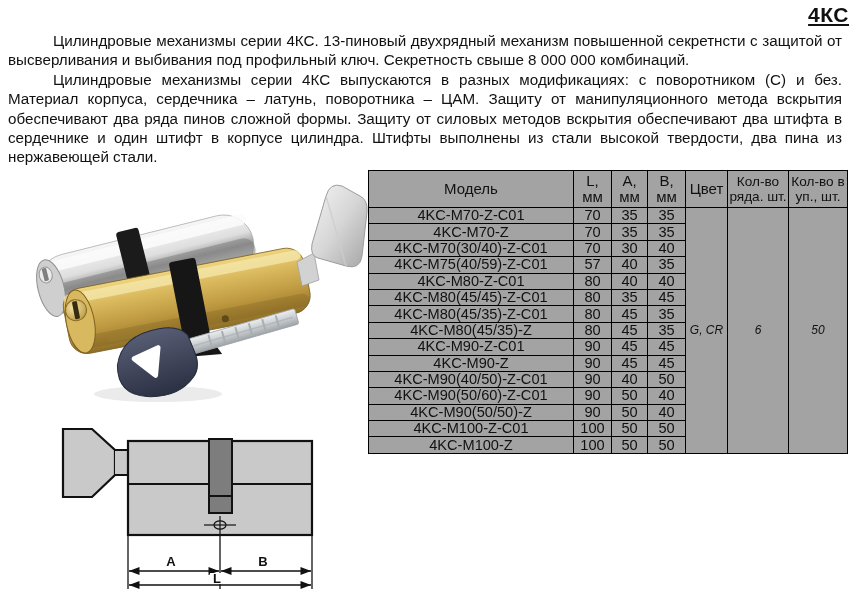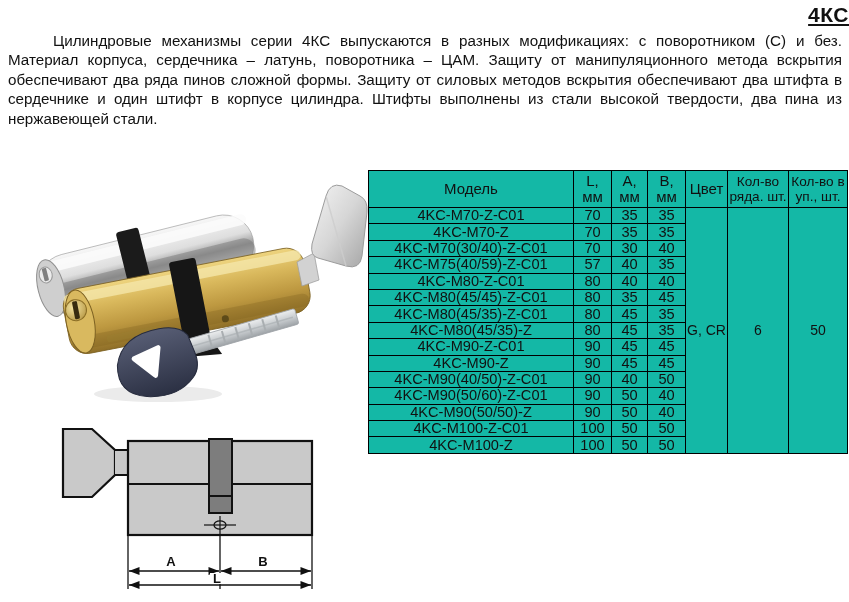--- a/index.html
+++ b/index.html
@@ -25,47 +25,48 @@
     text-align: justify;
   }
   .description p { margin: 0; text-indent: 45px; }
 
   .photo { position: absolute; left: 8px; top: 170px; }
 
   table.spec {
     position: absolute; left: 368px; top: 170px;
     border-collapse: collapse; table-layout: fixed;
     width: 479px;
-    background: #14b8a6;
+    background: #a3a3a3;
   }
   table.spec th, table.spec td {
     border: 1.5px solid #000;
     text-align: center; vertical-align: middle;
     padding: 0; white-space: nowrap;
     overflow: hidden;
   }
   table.spec thead th {
     font-weight: normal; font-size: 15px; line-height: 16px;
     height: 37px; white-space: pre-line;
   }
   table.spec thead th:nth-child(6),
   table.spec thead th:nth-child(7) { font-size: 13.6px; line-height: 15px; }
   table.spec tbody td {
     font-size: 14.6px; height: 16.4px; line-height: 15px;
   }
-  table.spec td.merged { font-size: 14px; }
+  table.spec td.merged { font-size: 12px; font-style: italic; }
 
   .diagram { position: absolute; left: 33px; top: 423px; }
 </style>
 </head>
 <body>
 
 <h1 class="title">4КС</h1>
 
 <div class="description">
+  <p>Цилиндровые механизмы серии 4КС. 13-пиновый двухрядный механизм повышенной секретнсти с защитой от высверливания и выбивания под профильный ключ. Секретность свыше 8 000 000 комбинаций.</p>
   <p>Цилиндровые механизмы серии 4КС выпускаются в разных модификациях: с поворотником (С) и без. Материал корпуса, сердечника – латунь, поворотника – ЦАМ. Защиту от манипуляционного метода вскрытия обеспечивают два ряда пинов сложной формы. Защиту от силовых методов вскрытия обеспечивают два штифта в сердечнике и один штифт в корпусе цилиндра. Штифты выполнены из стали высокой твердости, два пина из нержавеющей стали.</p>
 </div>
 
 <svg class="photo" width="360" height="250" viewBox="0 0 360 250">
   <defs>
     <linearGradient id="chromeG" x1="0" y1="0" x2="0" y2="1">
       <stop offset="0" stop-color="#f7f7f7"></stop>
         <stop offset=".38" stop-color="#dedede"></stop>
       <stop offset=".58" stop-color="#9b9b9b"></stop>
         <stop offset=".75" stop-color="#c9c9c9"></stop>

